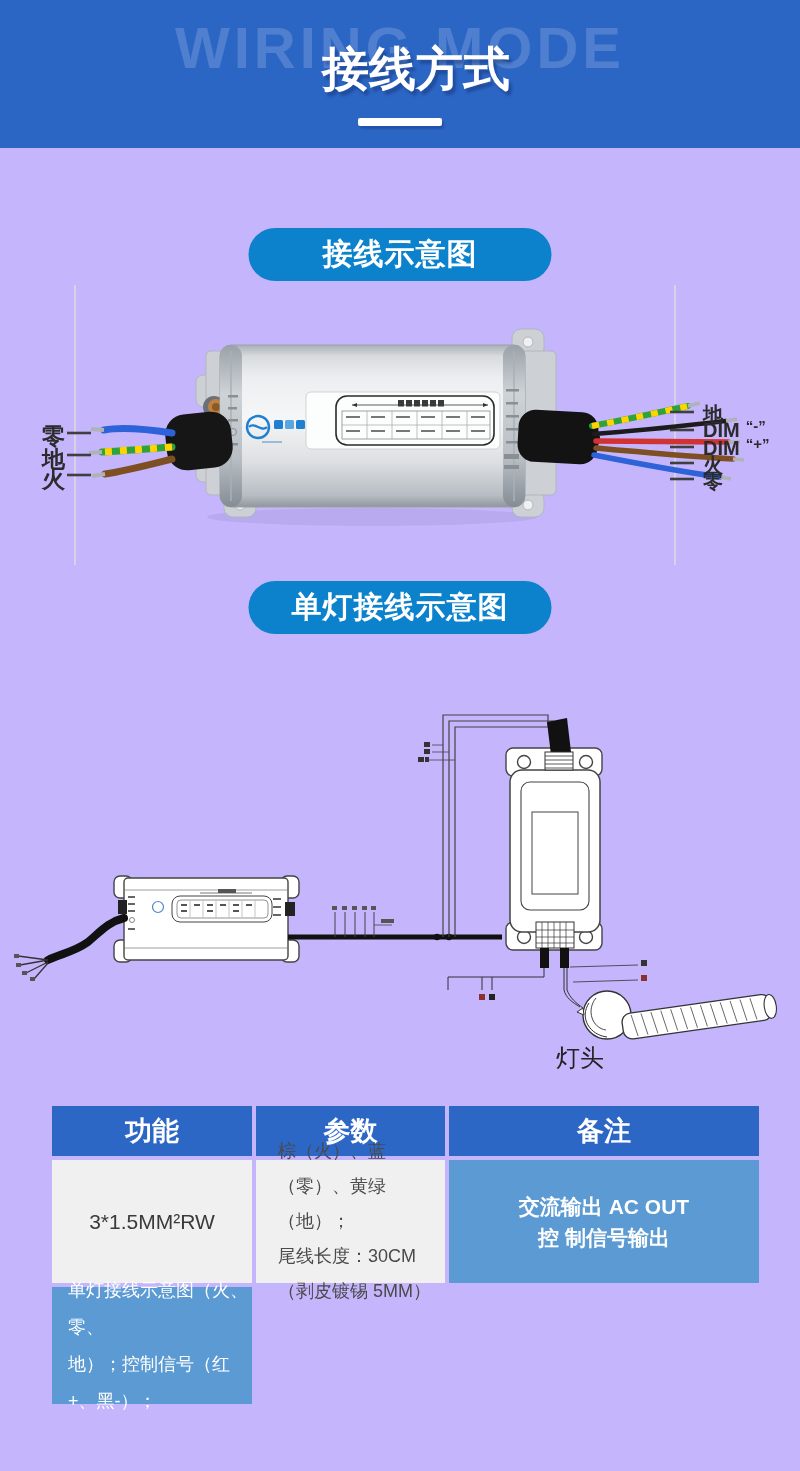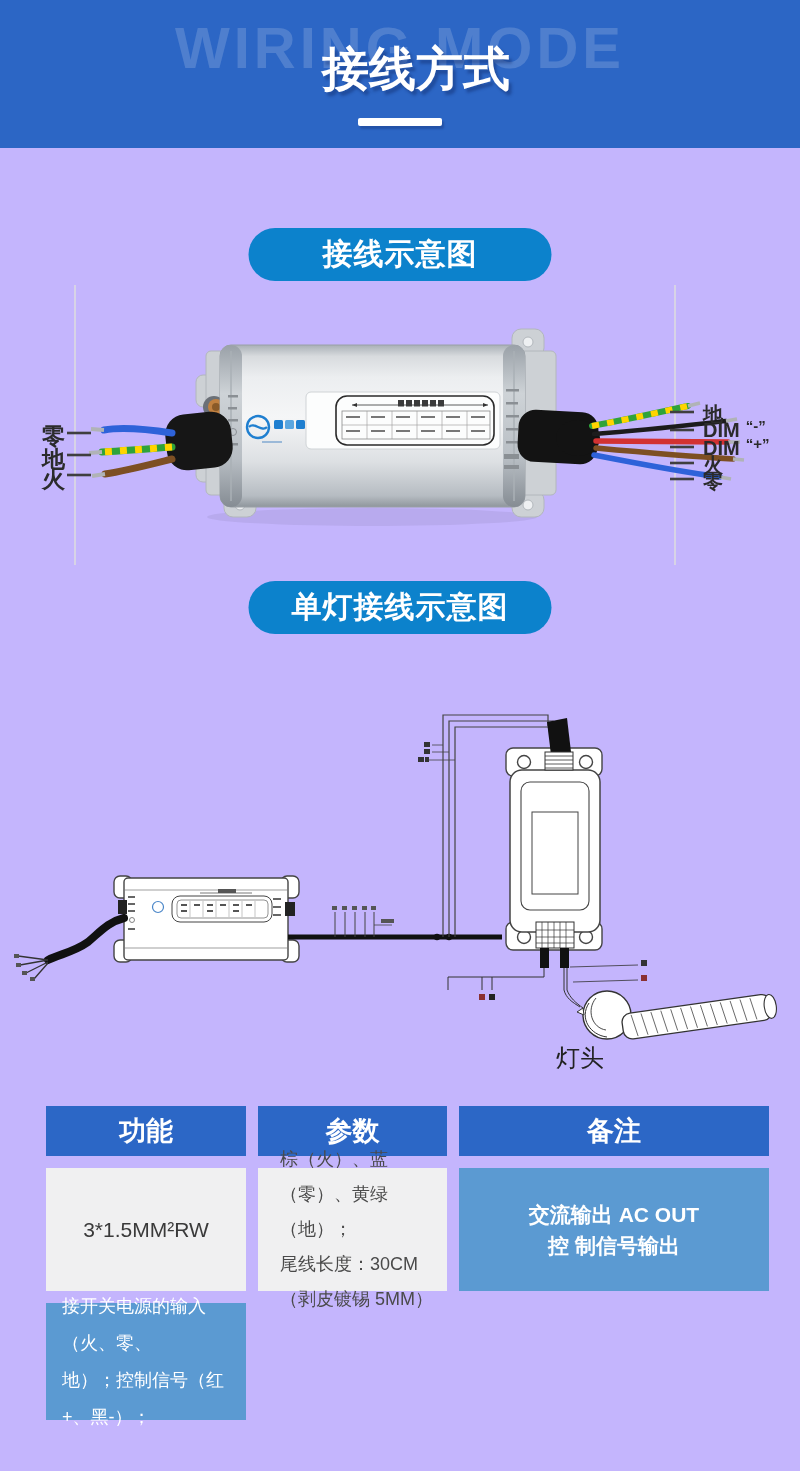--- a/index.html
+++ b/index.html
@@ -32,23 +32,23 @@
   
   .photo-svg{ position:absolute; top:285px; left:0; }
   .line-svg{ position:absolute; top:660px; left:0; }
 
   .wire-label-left{ position:absolute; left:42px; font-size:23px; font-weight:bold; color:#2b2b2b; }
   .wire-label-right{ position:absolute; left:703px; font-size:20px; font-weight:bold; color:#2b2b2b; white-space:nowrap; }
   .wire-label-right .sup{ font-size:15px; position:relative; top:-6px; margin-left:6px; letter-spacing:0; }
   .lamp-label{ position:absolute; left:556px; top:1042px; font-size:24px; font-weight:normal; color:#222; }
 
   
-  .spec-table{ position:absolute; top:1106px; left:46px; width:707px;
+  .spec-table{ position:absolute; top:1106px; left:52px; width:707px;
                display:grid; grid-template-columns:200px 189px 310px;
-               grid-template-rows:50px 123px 117px; gap:12px; }
+               grid-template-rows:50px 123px 117px; gap:4px; }
   .cell{ display:flex; flex-direction:column; align-items:center; justify-content:center; }
   .th{ background:var(--table-header-blue,#2c67c6); color:#fff; font-size:27px; font-weight:bold; }
   .gray{ background:var(--table-row-gray,#f0f0f1); }
   .blue{ background:var(--table-row-blue,#5b9ad2); color:#fff; }
   .fn1{ font-size:21px; font-weight:bold; color:#333; }
   .pm1{ font-size:21px; color:#3a3a3a; }
   .rk1{ align-items:flex-end; padding-left:22px; font-size:18px; color:#4a4a4a; line-height:35px; }
   .fn2{ font-size:21px; font-weight:bold; line-height:31px; text-align:center; }
   .pm2{ font-size:20px; line-height:33px; text-align:center; }
   .rk2{ align-items:flex-start; padding-left:16px; font-size:18px; line-height:37px; }
@@ -423,18 +423,18 @@
     <div class="cell gray rk1">
       <span>棕（火）、蓝（零）、黄绿（地）；</span>
       <span>尾线长度：30CM（剥皮镀锡 5MM）</span>
     </div>
 
     <div class="cell blue fn2">
       <span>交流输出 AC OUT</span>
       <span>控 制信号输出</span>
     </div>
     <div class="cell blue rk2">
-      <span>接开关电源的输入（火、零、</span>
+      <span>单灯接线示意图（火、零、</span>
       <span>地）；控制信号（红+、黑-）；</span>
     </div>
   </div>
 
 </div>
 
 </body></html>

